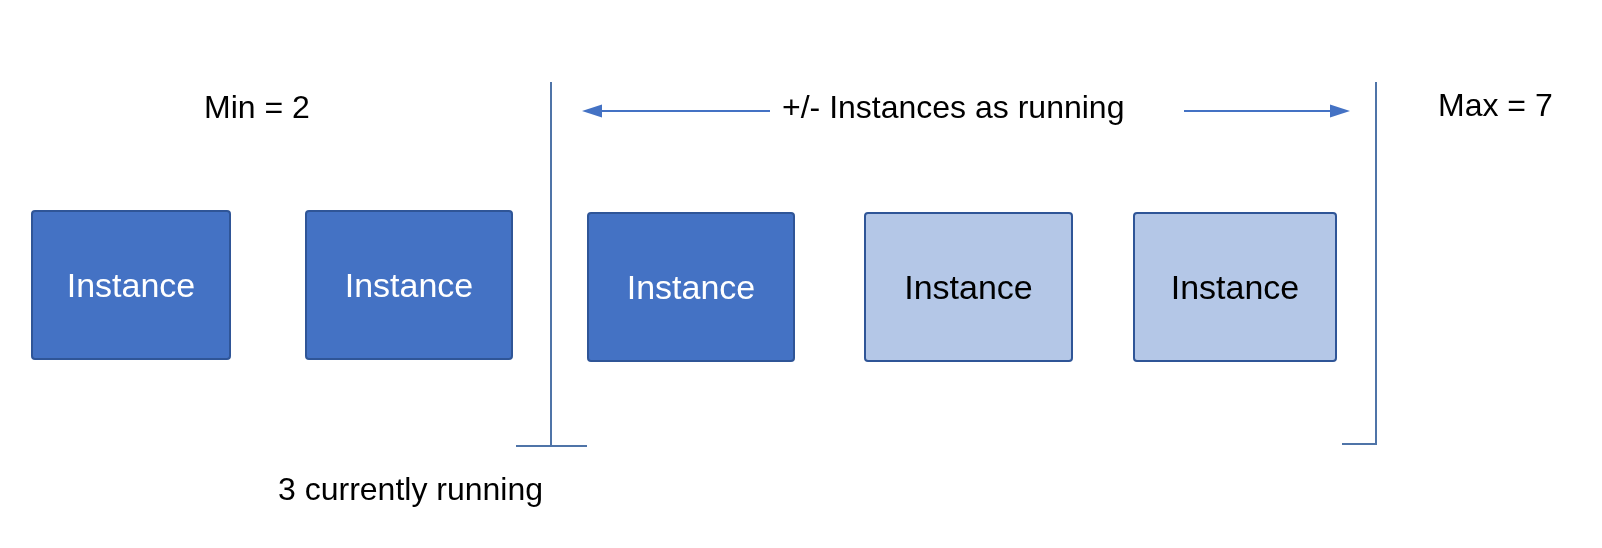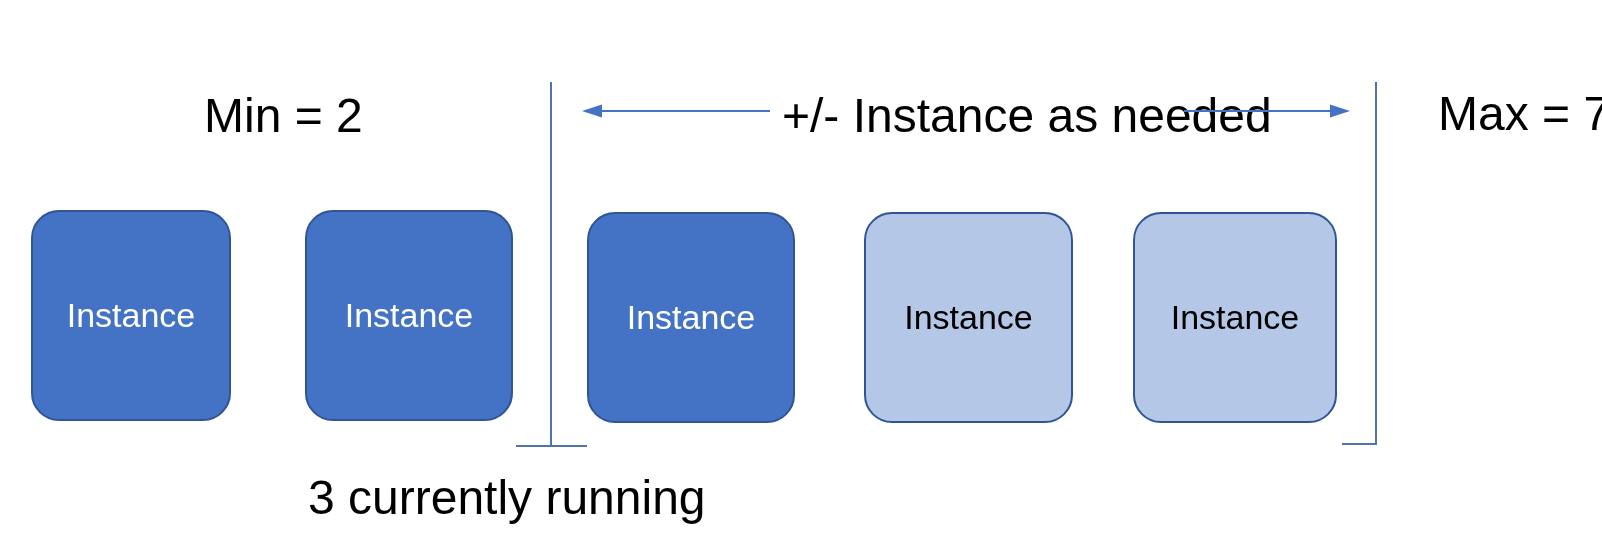--- a/index.html
+++ b/index.html
@@ -11,28 +11,28 @@
   .canvas {
     position: relative;
     width: 1602px;
     height: 548px;
     background: var(--background, #ffffff);
     overflow: hidden;
   }
   .label {
     position: absolute;
     color: var(--label-text, #000);
-    font-size: 48px;
+    font-size: 32px;
     line-height: 1.1;
     white-space: nowrap;
   }
   .min-label   { left: 204px;  top: 90px; }
   .range-label { left: 782px;  top: 90px; }
   .max-label   { left: 1438px; top: 88px; }
-  .status-label{ left: 278px;  top: 472px; margin-left: 30px; }
+  .status-label{ left: 278px;  top: 472px; }
 
   .divider-v {
     position: absolute;
     width: 2px;
     background: var(--divider, #4F74A8);
   }
   .divider-h {
     position: absolute;
     height: 2px;
     background: var(--divider, #4F74A8);
@@ -47,22 +47,22 @@
     top: 102px;
     color: var(--arrow, #4472C4);
   }
   .arrow-left  { left: 582px; }
   .arrow-right { left: 1184px; }
 
   .instance {
     position: absolute;
     top: 210px;
     width: 204px;
-    height: 211px;
-    border-radius: 28px;
+    height: 150px;
+    border-radius: 4px;
     border: 2px solid;
     box-sizing: border-box;
     display: flex;
     align-items: center;
     justify-content: center;
     font-size: 34px;
   }
   .instance.running {
     background: var(--running-fill, #4472C4);
     border-color: var(--running-border, #2F5597);
@@ -79,21 +79,21 @@
   .instance-4 { left: 864px;  width: 209px; top: 212px; }
   .instance-5 { left: 1133px; width: 204px; top: 212px; }
 </style>
 </head>
 <body>
 
 <div class="canvas">
 
   <span class="label min-label">Min = 2</span>
 
-  <span class="label range-label">+/- Instance as needed</span>
+  <span class="label range-label">+/- Instances as running</span>
 
   <span class="label max-label">Max = 7</span>
 
   <svg class="arrow arrow-left" width="188" height="18" viewBox="0 0 188 18">
     <line x1="16" y1="9" x2="188" y2="9" stroke="currentColor" stroke-width="2"></line>
     <polygon points="0,9 20,2.5 20,15.5" fill="currentColor"></polygon>
   </svg>
 
   <svg class="arrow arrow-right" width="166" height="18" viewBox="0 0 166 18">
     <line x1="0" y1="9" x2="150" y2="9" stroke="currentColor" stroke-width="2"></line>

